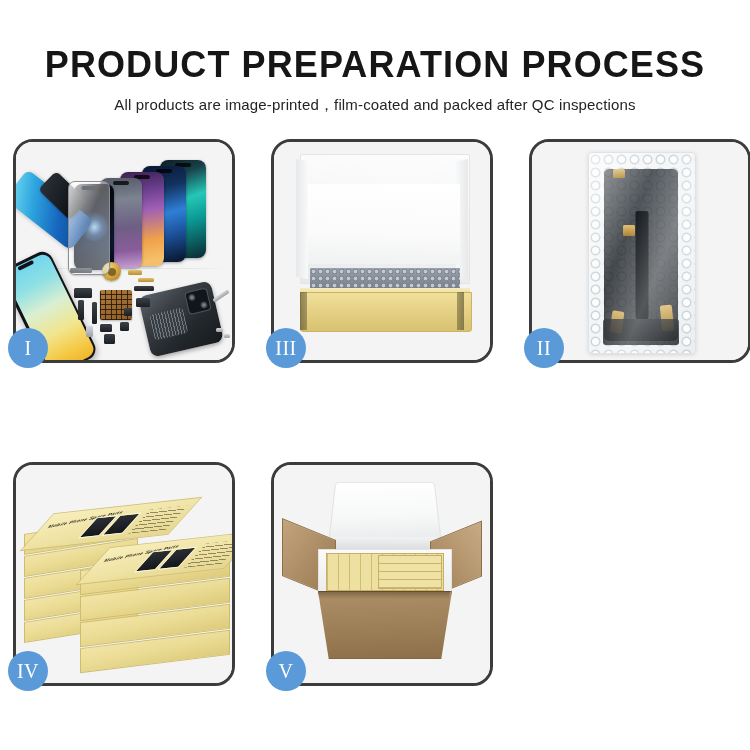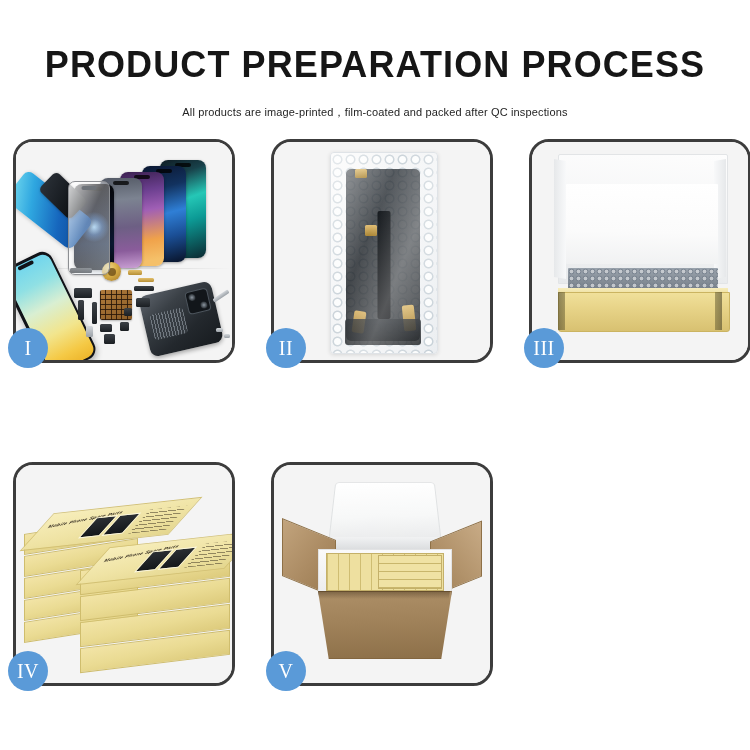--- a/index.html
+++ b/index.html
@@ -36,23 +36,23 @@
     padding-top: 44px;
     font-size: 36px;
     font-weight: 700;
     letter-spacing: 1.1px;
     line-height: 42px;
     color: #161616;
     font-family: "Liberation Sans", sans-serif;
     white-space: nowrap;
   }
   .subtitle {
-    margin: 8px;
+    margin: 1px;
     padding-top: 9px;
-    font-size: 11px;
+    font-size: 15px;
     font-weight: 400;
     line-height: 18px;
     color: #242424;
     letter-spacing: 0.15px;
     white-space: nowrap;
   }
 
   
   .grid {
     position: absolute;
@@ -518,48 +518,48 @@
         <div class="part flex" style="left:104px; top:180px; width:9px;  height:9px;"></div>
         <div class="part flex" style="left:108px; top:166px; width:8px;  height:8px;"></div>
         <div class="part silv" style="left:196px; top:152px; width:18px; height:4px; transform:rotate(-34deg);"></div>
         <div class="part silv" style="left:200px; top:186px; width:7px; height:4px;"></div>
         <div class="part silv" style="left:208px; top:192px; width:6px; height:4px;"></div>
       </div>
       <div class="badge">I</div>
     </div>
 
     <div class="panel">
+      <div class="panel-inner p3">
+        <div class="p3-lid"></div>
+        <div class="p3-lid-left"></div>
+        <div class="p3-lid-right"></div>
+        <div class="p3-foam"></div>
+        <div class="p3-bubble"></div>
+        <div class="p3-box-edge"></div>
+        <div class="p3-box-front"></div>
+        <div class="p3-corner-l"></div>
+        <div class="p3-corner-r"></div>
+      </div>
+      <div class="badge">III</div>
+    </div>
+
+    <div class="panel">
       <div class="panel-inner">
         <div class="bubblebag">
           <div class="bag-part"></div>
           <div class="bag-flex"></div>
           <div class="bag-gold1"></div>
           <div class="bag-gold2"></div>
           <div class="bag-gold3"></div>
           <div class="bag-gold4"></div>
           <div class="bag-base"></div>
           <div class="bag-sheen"></div>
         </div>
       </div>
       <div class="badge">II</div>
-    </div>
-
-    <div class="panel">
-      <div class="panel-inner p3">
-        <div class="p3-lid"></div>
-        <div class="p3-lid-left"></div>
-        <div class="p3-lid-right"></div>
-        <div class="p3-foam"></div>
-        <div class="p3-bubble"></div>
-        <div class="p3-box-edge"></div>
-        <div class="p3-box-front"></div>
-        <div class="p3-corner-l"></div>
-        <div class="p3-corner-r"></div>
-      </div>
-      <div class="badge">III</div>
     </div>
 
     <div class="panel">
       <div class="panel-inner p4">
         <div class="stack">
           <div class="sbox sb-l1"></div>
           <div class="sbox sb-l2"></div>
           <div class="sbox sb-l3"></div>
           <div class="sbox sb-l4"></div>
           <div class="sbox sb-l5"></div>

